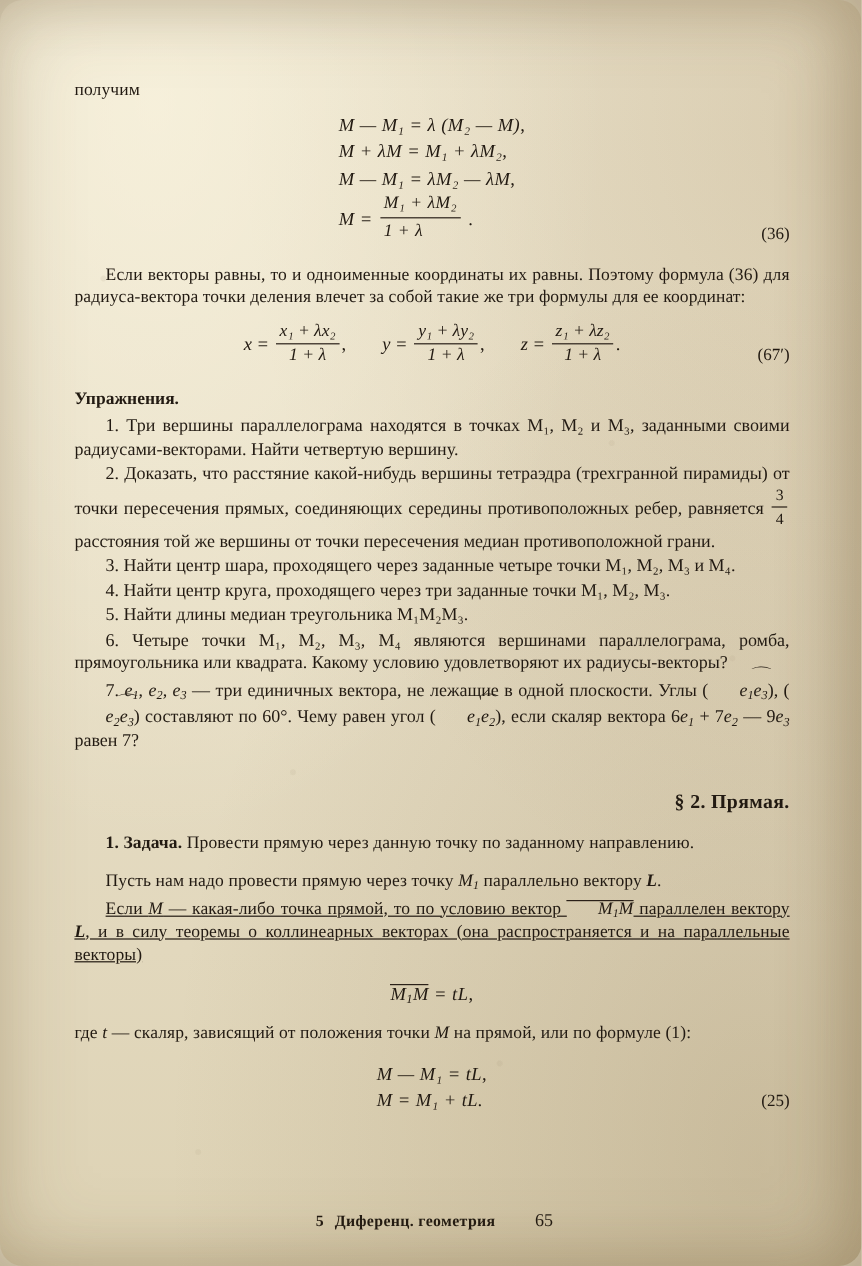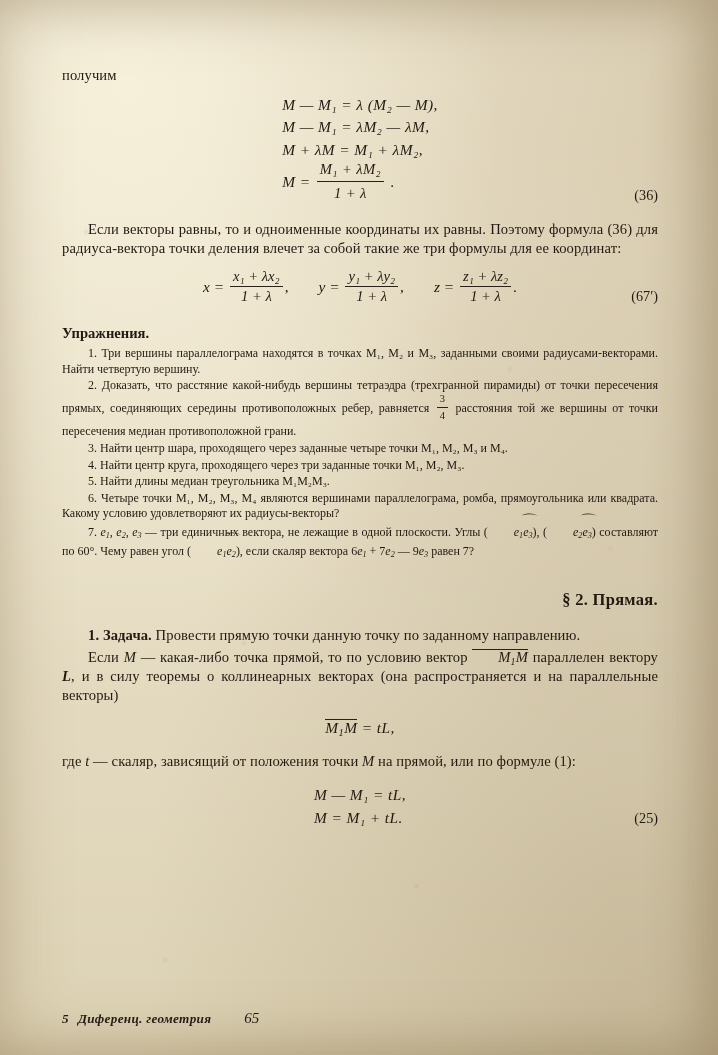--- a/index.html
+++ b/index.html
@@ -17,20 +17,21 @@
   .page {
     position: relative;
     width: 718px;
     height: 1055px;
     box-sizing: border-box;
     background:
       radial-gradient(ellipse at 18% 8%, rgba(255,250,230,0.55) 0%, rgba(255,250,230,0) 45%),
       radial-gradient(ellipse at 88% 92%, rgba(120,95,55,0.22) 0%, rgba(120,95,55,0) 55%),
       radial-gradient(ellipse at 95% 10%, rgba(150,120,70,0.20) 0%, rgba(150,120,70,0) 50%),
       linear-gradient(180deg, #ece4ce 0%, #e7dec6 40%, #e2d8bd 75%, #ddd2b4 100%);
+    border-radius: 19px;
   }
   .grain {
     position: absolute;
     inset: 0;
     pointer-events: none;
     background-image:
       radial-gradient(circle at 12% 22%, rgba(90,70,40,0.07) 0 2px, rgba(0,0,0,0) 3px),
       radial-gradient(circle at 34% 61%, rgba(90,70,40,0.06) 0 2px, rgba(0,0,0,0) 3px),
       radial-gradient(circle at 71% 35%, rgba(90,70,40,0.05) 0 2px, rgba(0,0,0,0) 3px),
       radial-gradient(circle at 58% 84%, rgba(90,70,40,0.06) 0 2px, rgba(0,0,0,0) 3px),
@@ -77,21 +78,20 @@
   }
   sub {
     font-size: 0.68em;
     vertical-align: -0.26em;
     font-style: italic;
   }
   .up { font-style: normal; }
   .frac {
     display: inline-block;
     vertical-align: middle;
-    text-align: center;
     margin: 0 2px;
     position: relative;
     top: -0.15em;
   }
   .frac .n {
     display: block;
     padding: 0 3px 1px 3px;
     border-bottom: 1px solid #2a2018;
     font-size: 0.95em;
   }
@@ -133,21 +133,21 @@
     font-size: 14.6px;
     margin-top: 18px;
   }
   ol.exercises {
     margin: 4px 0 0 0;
     padding: 0;
     list-style: none;
   }
   ol.exercises li {
     text-indent: 26px;
-    font-size: 12px;
+    font-size: 15px;
     line-height: 1.30;
     text-align: justify;
     margin-top: 1px;
   }
   ol.exercises li .cont { text-indent: 0; display: inline; }
 
   .section-title {
     text-align: right;
     font-weight: bold;
     font-size: 16.5px;
@@ -177,24 +177,23 @@
     transform: translateX(-50%) scaleX(1.5);
     font-size: 13px;
     font-style: normal;
   }
   .footer {
     position: absolute;
     left: 62px;
     right: 56px;
     bottom: 28px;
     display: flex;
-    justify-content: flex-start;
+    justify-content: center;
     align-items: baseline;
     font-size: 13.2px;
-    font-style: italic;
   }
   .footer .left {
     font-weight: bold;
     letter-spacing: 0.3px;
   }
   .footer .left .sig { margin-right: 9px; }
   .footer .right {
     font-size: 15px;
     margin-left: 33px;
   }
@@ -207,22 +206,22 @@
   <div class="grain"></div>
 
   <div class="content">
 
     <div class="txt noindent">получим</div>
 
     <div class="math-block">
       <div class="eq-group">
         <div class="eq-center">
           <span class="mrow">M — M₁ = λ (M₂ — M),</span>
+          <span class="mrow">M + λM = M₁ + λM₂,</span>
           <span class="mrow">M — M₁ = λM₂ — λM,</span>
-          <span class="mrow">M + λM = M₁ + λM₂,</span>
           <span class="mrow">
             <span>M =</span>
             <span class="frac">
               <span class="n">M₁ + λM₂</span>
               <span class="d">1 + λ</span>
             </span>
             <span class="up">.</span>
           </span>
         </div>
         <span class="eqnum">(36)</span>
@@ -277,25 +276,28 @@
       <li>5. Найти длины медиан треугольника M₁M₂M₃.</li>
       <li>6. Четыре точки  M₁, M₂, M₃, M₄  являются вершинами параллелограма, ромба, прямоугольника или квадрата. Какому условию удовлетворяют их радиусы-векторы?</li>
       <li>
         7. <i>e</i><sub>1</sub>, <i>e</i><sub>2</sub>, <i>e</i><sub>3</sub> — три единичных вектора, не лежащие в одной плоскости. Углы (<span class="hat"><i>e</i><sub>1</sub><i>e</i><sub>3</sub></span>), (<span class="hat"><i>e</i><sub>2</sub><i>e</i><sub>3</sub></span>) составляют по 60°. Чему равен угол (<span class="hat"><i>e</i><sub>1</sub><i>e</i><sub>2</sub></span>), если скаляр вектора 6<i>e</i><sub>1</sub> + 7<i>e</i><sub>2</sub> — 9<i>e</i><sub>3</sub> равен 7?
       </li>
     </ol>
 
     <div class="section-title">§ 2. Прямая.</div>
 
     <p class="txt indent" style="margin:16px 0 0 0;">
-      <span class="task-head">1. Задача.</span><span> Провести прямую точки данную точку по заданному направлению.</span>
+      <span class="task-head">1. Задача.</span><span> Провести прямую через данную точку по заданному направлению.</span>
     </p>
 
-
-    <p class="txt indent" style="margin:3px 0 0 0;">
+    <p class="txt indent" style="margin:12px 0 0 0;">
+      Пусть нам надо провести  прямую через точку  <i>M</i><sub>1</sub> параллельно вектору <b><i>L</i></b>.
+    </p>
+
+    <p class="txt indent" style="margin:3px 0 0 0;text-decoration:underline;">
       Если  <i>M</i> — какая-либо точка  прямой,  то  по  условию вектор <span class="overline"><i>M</i><sub>1</sub><i>M</i></span> параллелен вектору <b><i>L</i></b>, и в силу теоремы о коллинеарных векторах (она распространяется и на параллельные векторы)
     </p>
 
     <div class="math-block" style="margin-top:12px;">
       <span class="mrow" style="display:inline-block;">
         <span class="overline"><i>M</i><sub>1</sub><i>M</i></span> = <i>tL</i>,
       </span>
     </div>
 
     <p class="txt noindent" style="margin:12px 0 0 0;">

